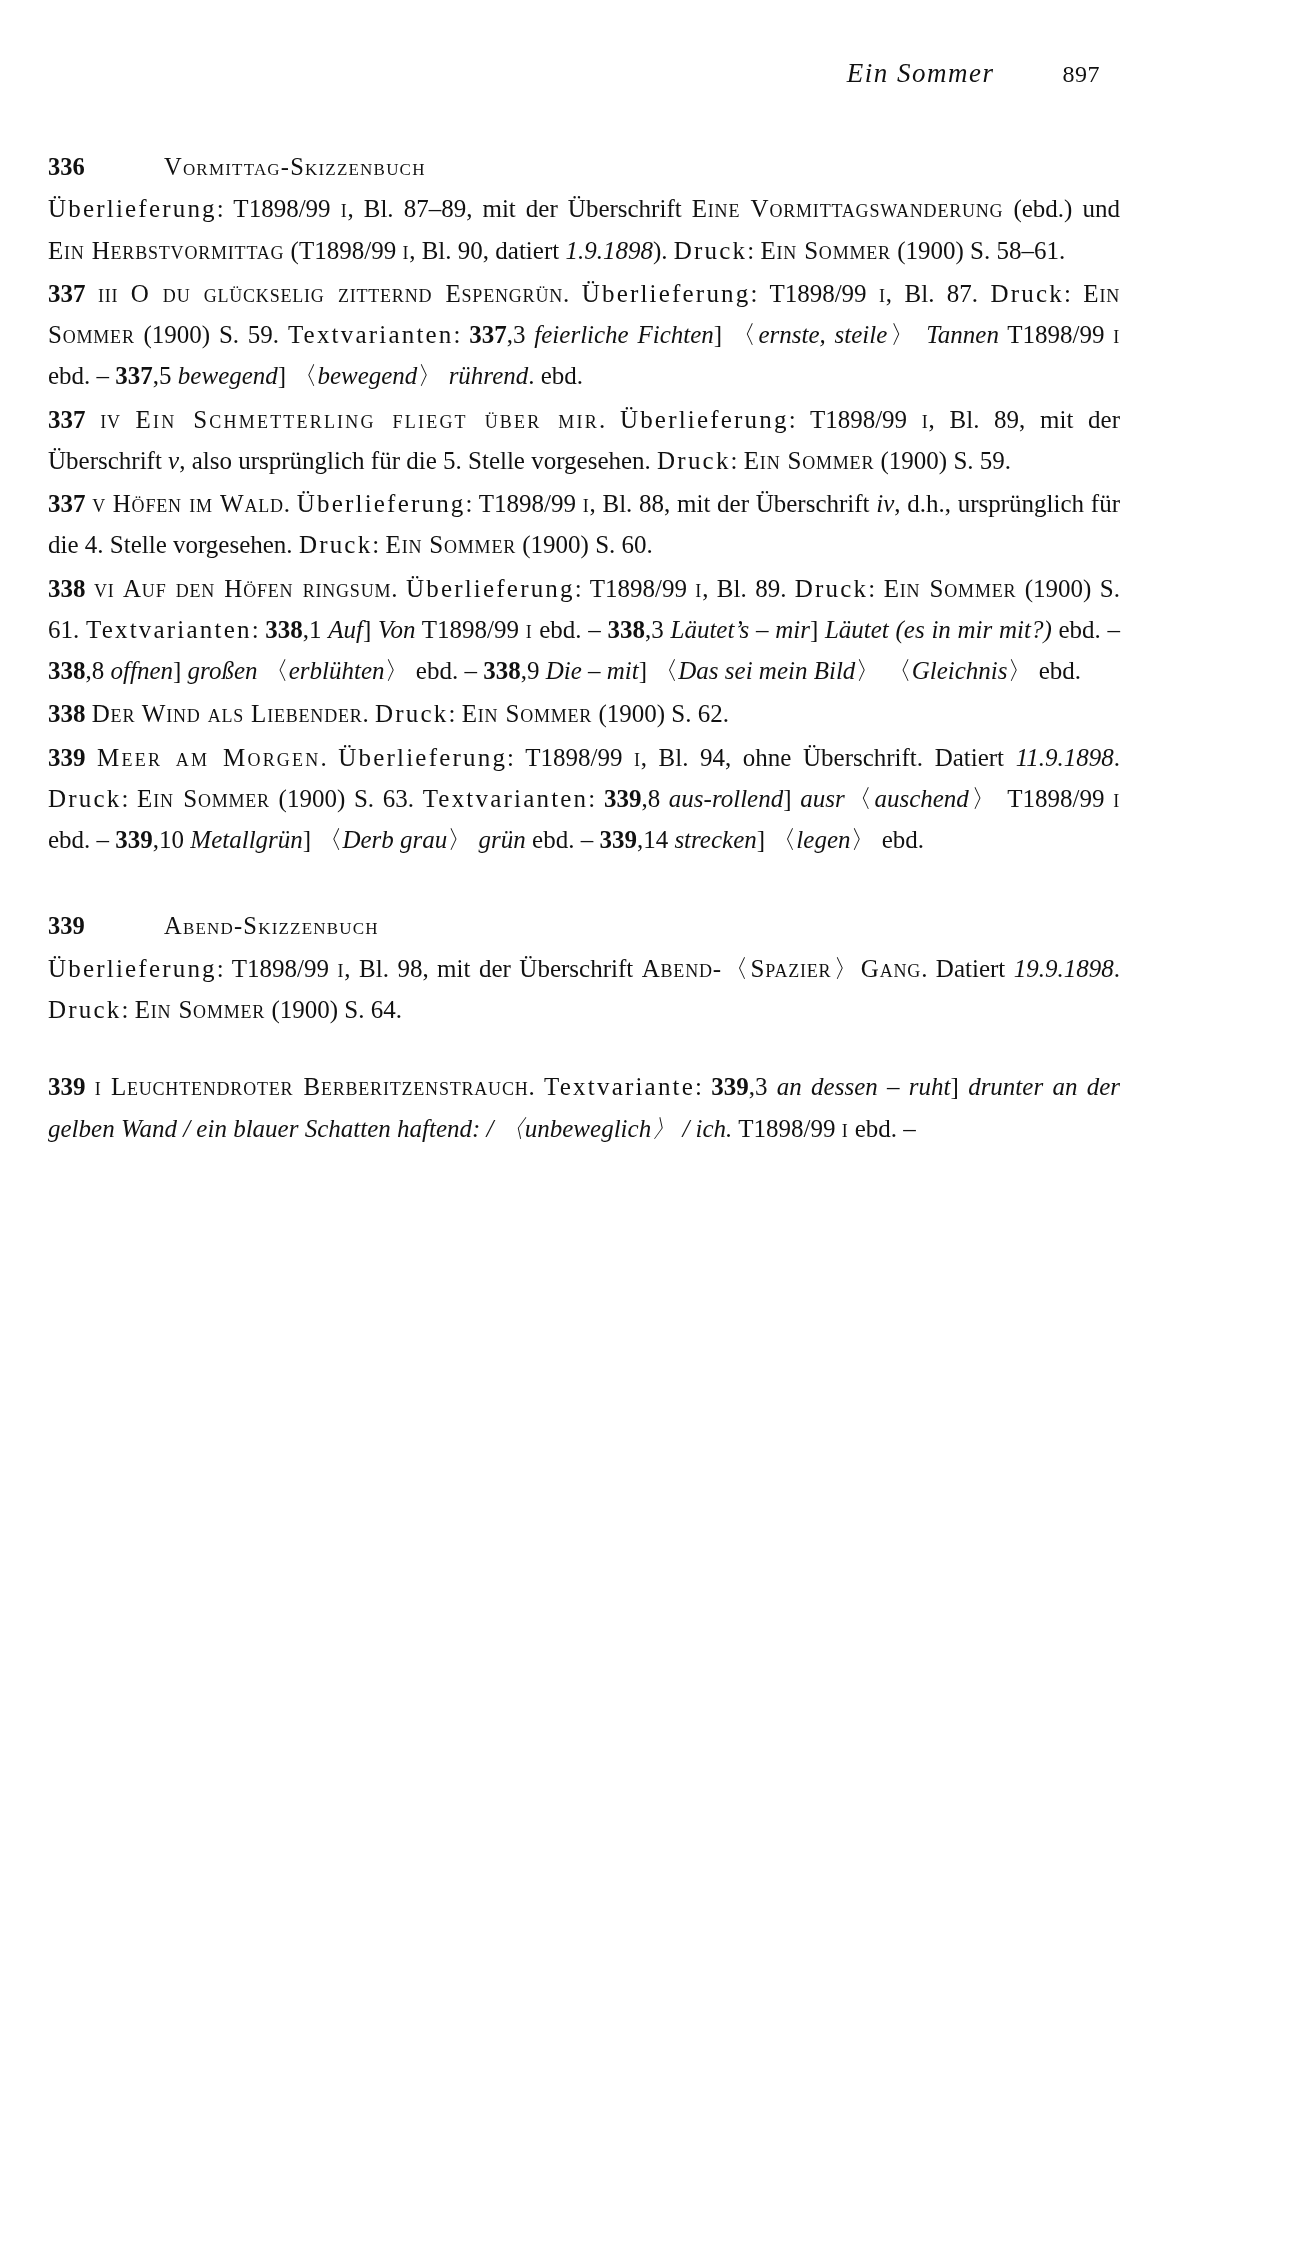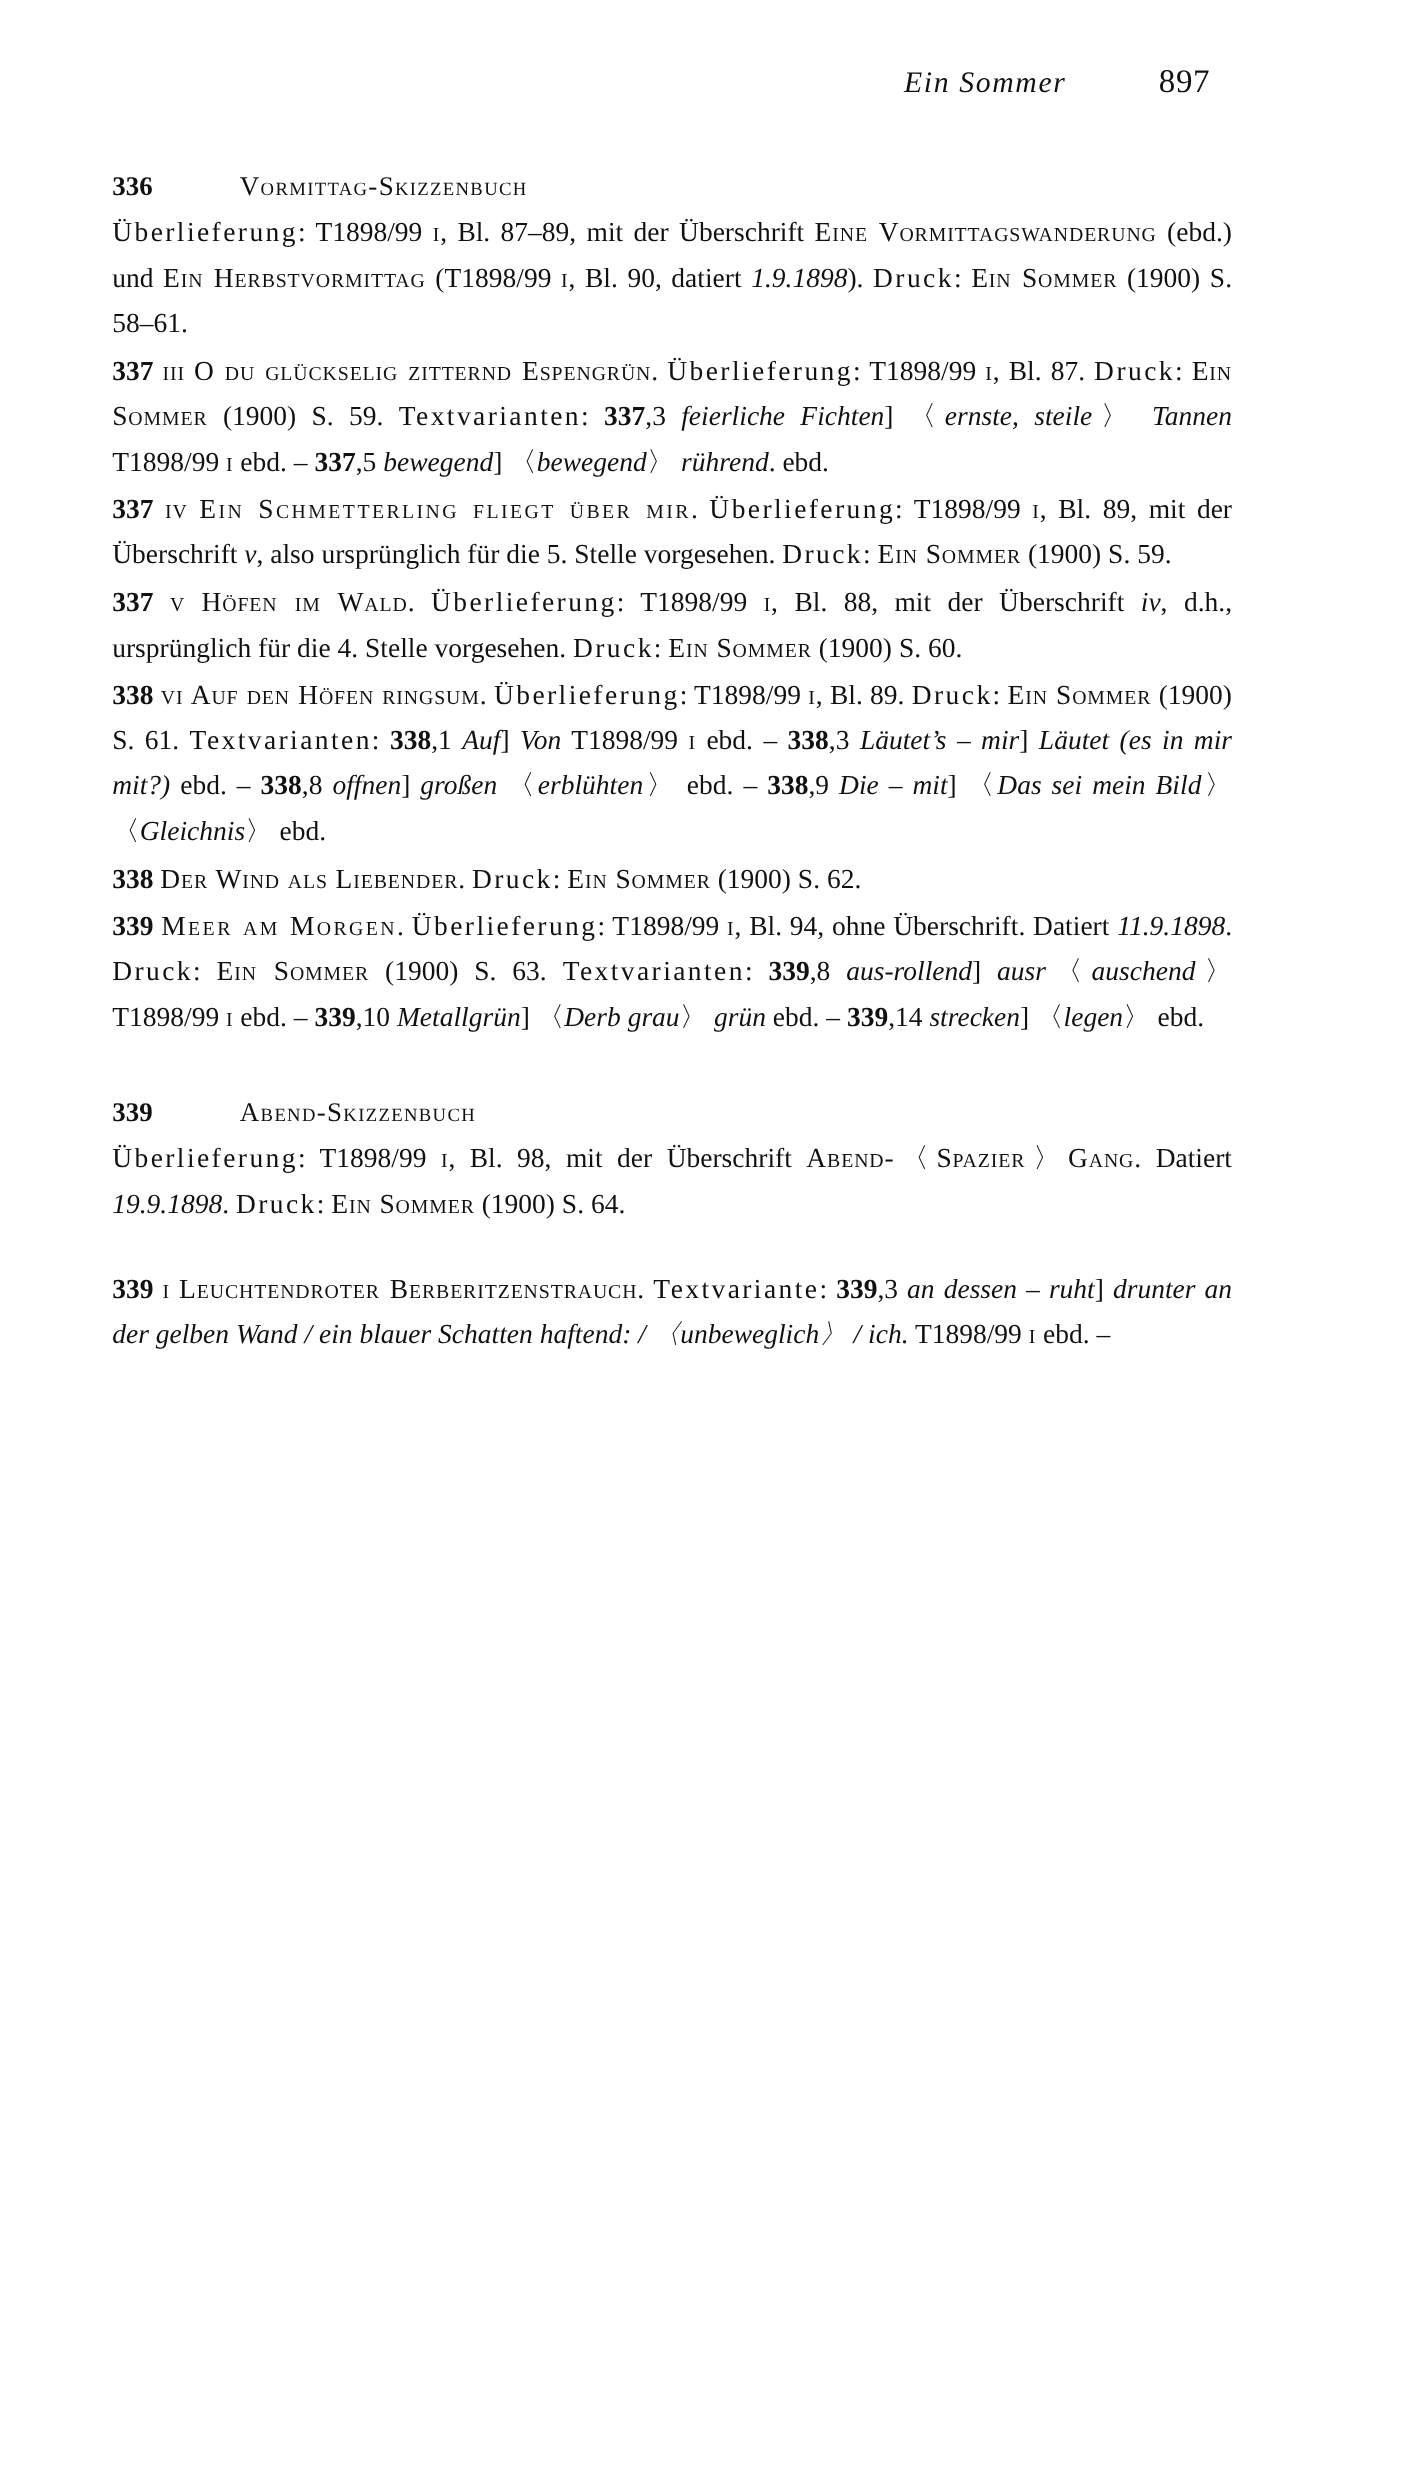--- a/index.html
+++ b/index.html
@@ -27,27 +27,26 @@
     padding-top: 58px;
     padding-right: 140px;
   }
   .running-title {
     font-style: italic;
     font-size: 27px;
     letter-spacing: 1.5px;
     margin-right: 68px;
   }
   .page-number {
-    font-size: 30px;
+    font-size: 24px;
     letter-spacing: 0.5px;
-    margin-left: 16px;
   }
   .body-block {
     margin: 0 auto;
-    padding-left: 102px;
+    padding-left: 48px;
     padding-right: 120px;
     padding-top: 58px;
     max-width: 1294px;
   }
   .entry {
     font-size: 25px;
     line-height: 1.65;
     text-align: justify;
     margin-bottom: 2px;
     hyphens: none;

